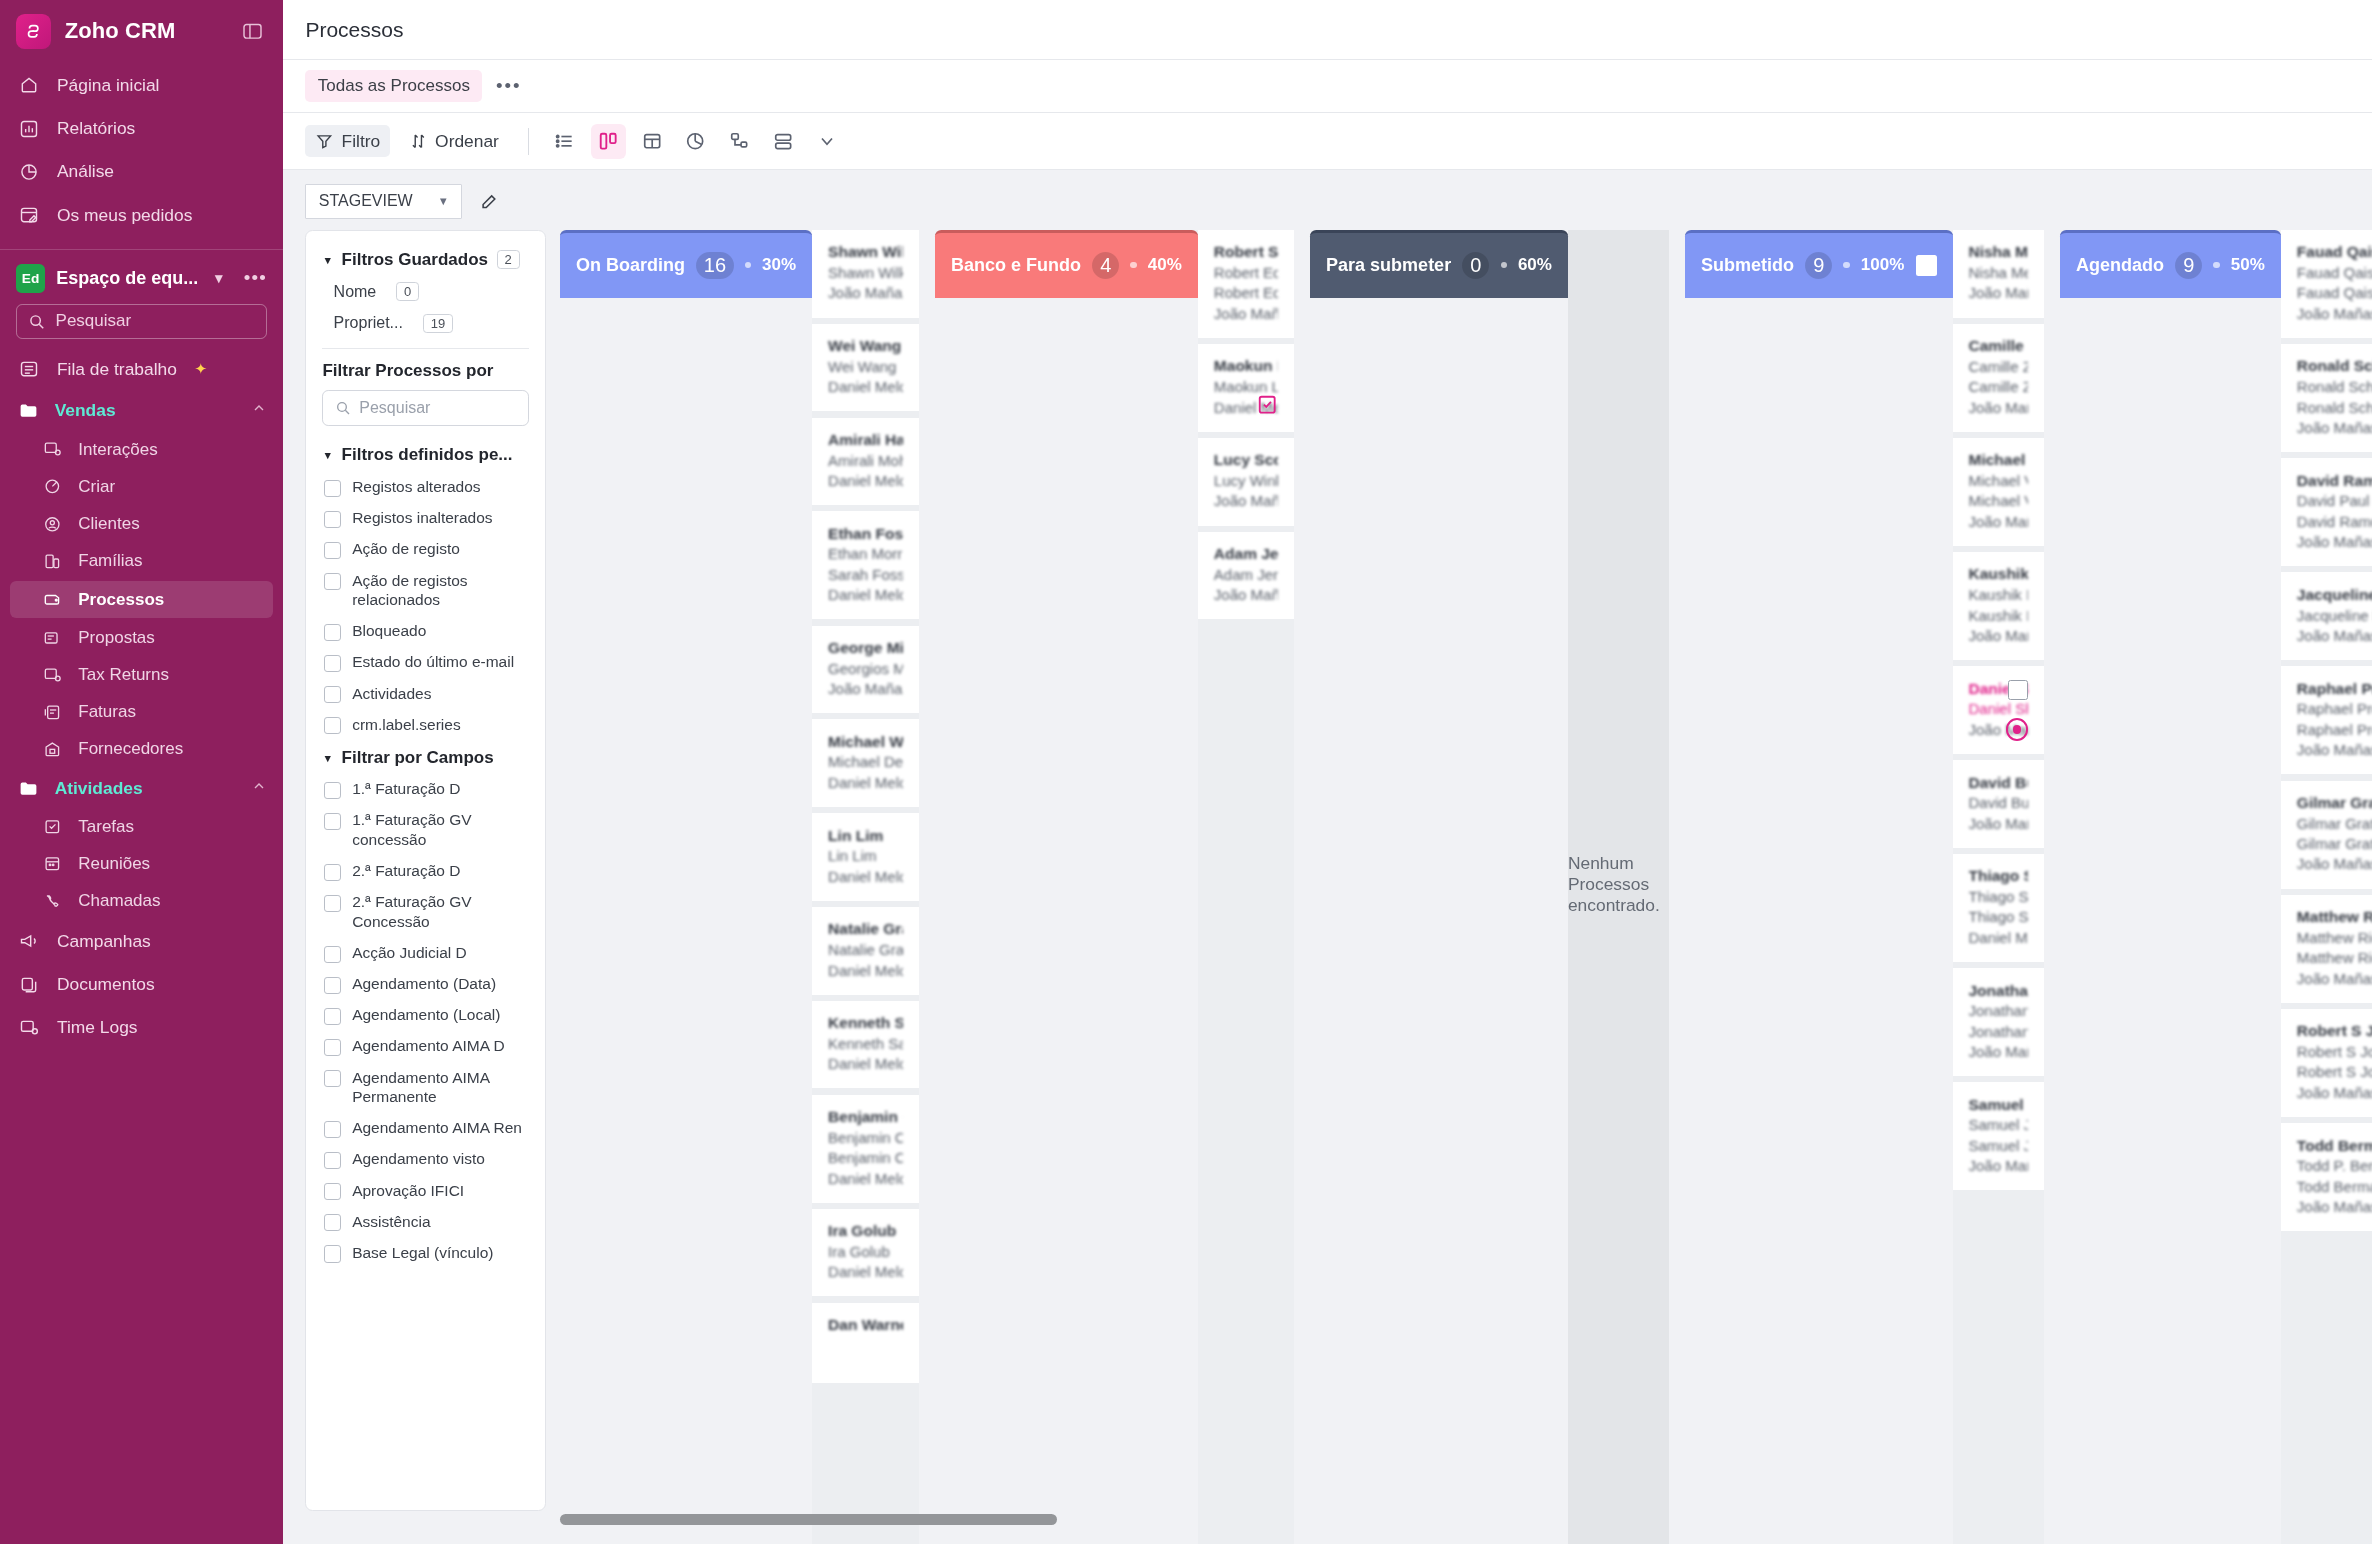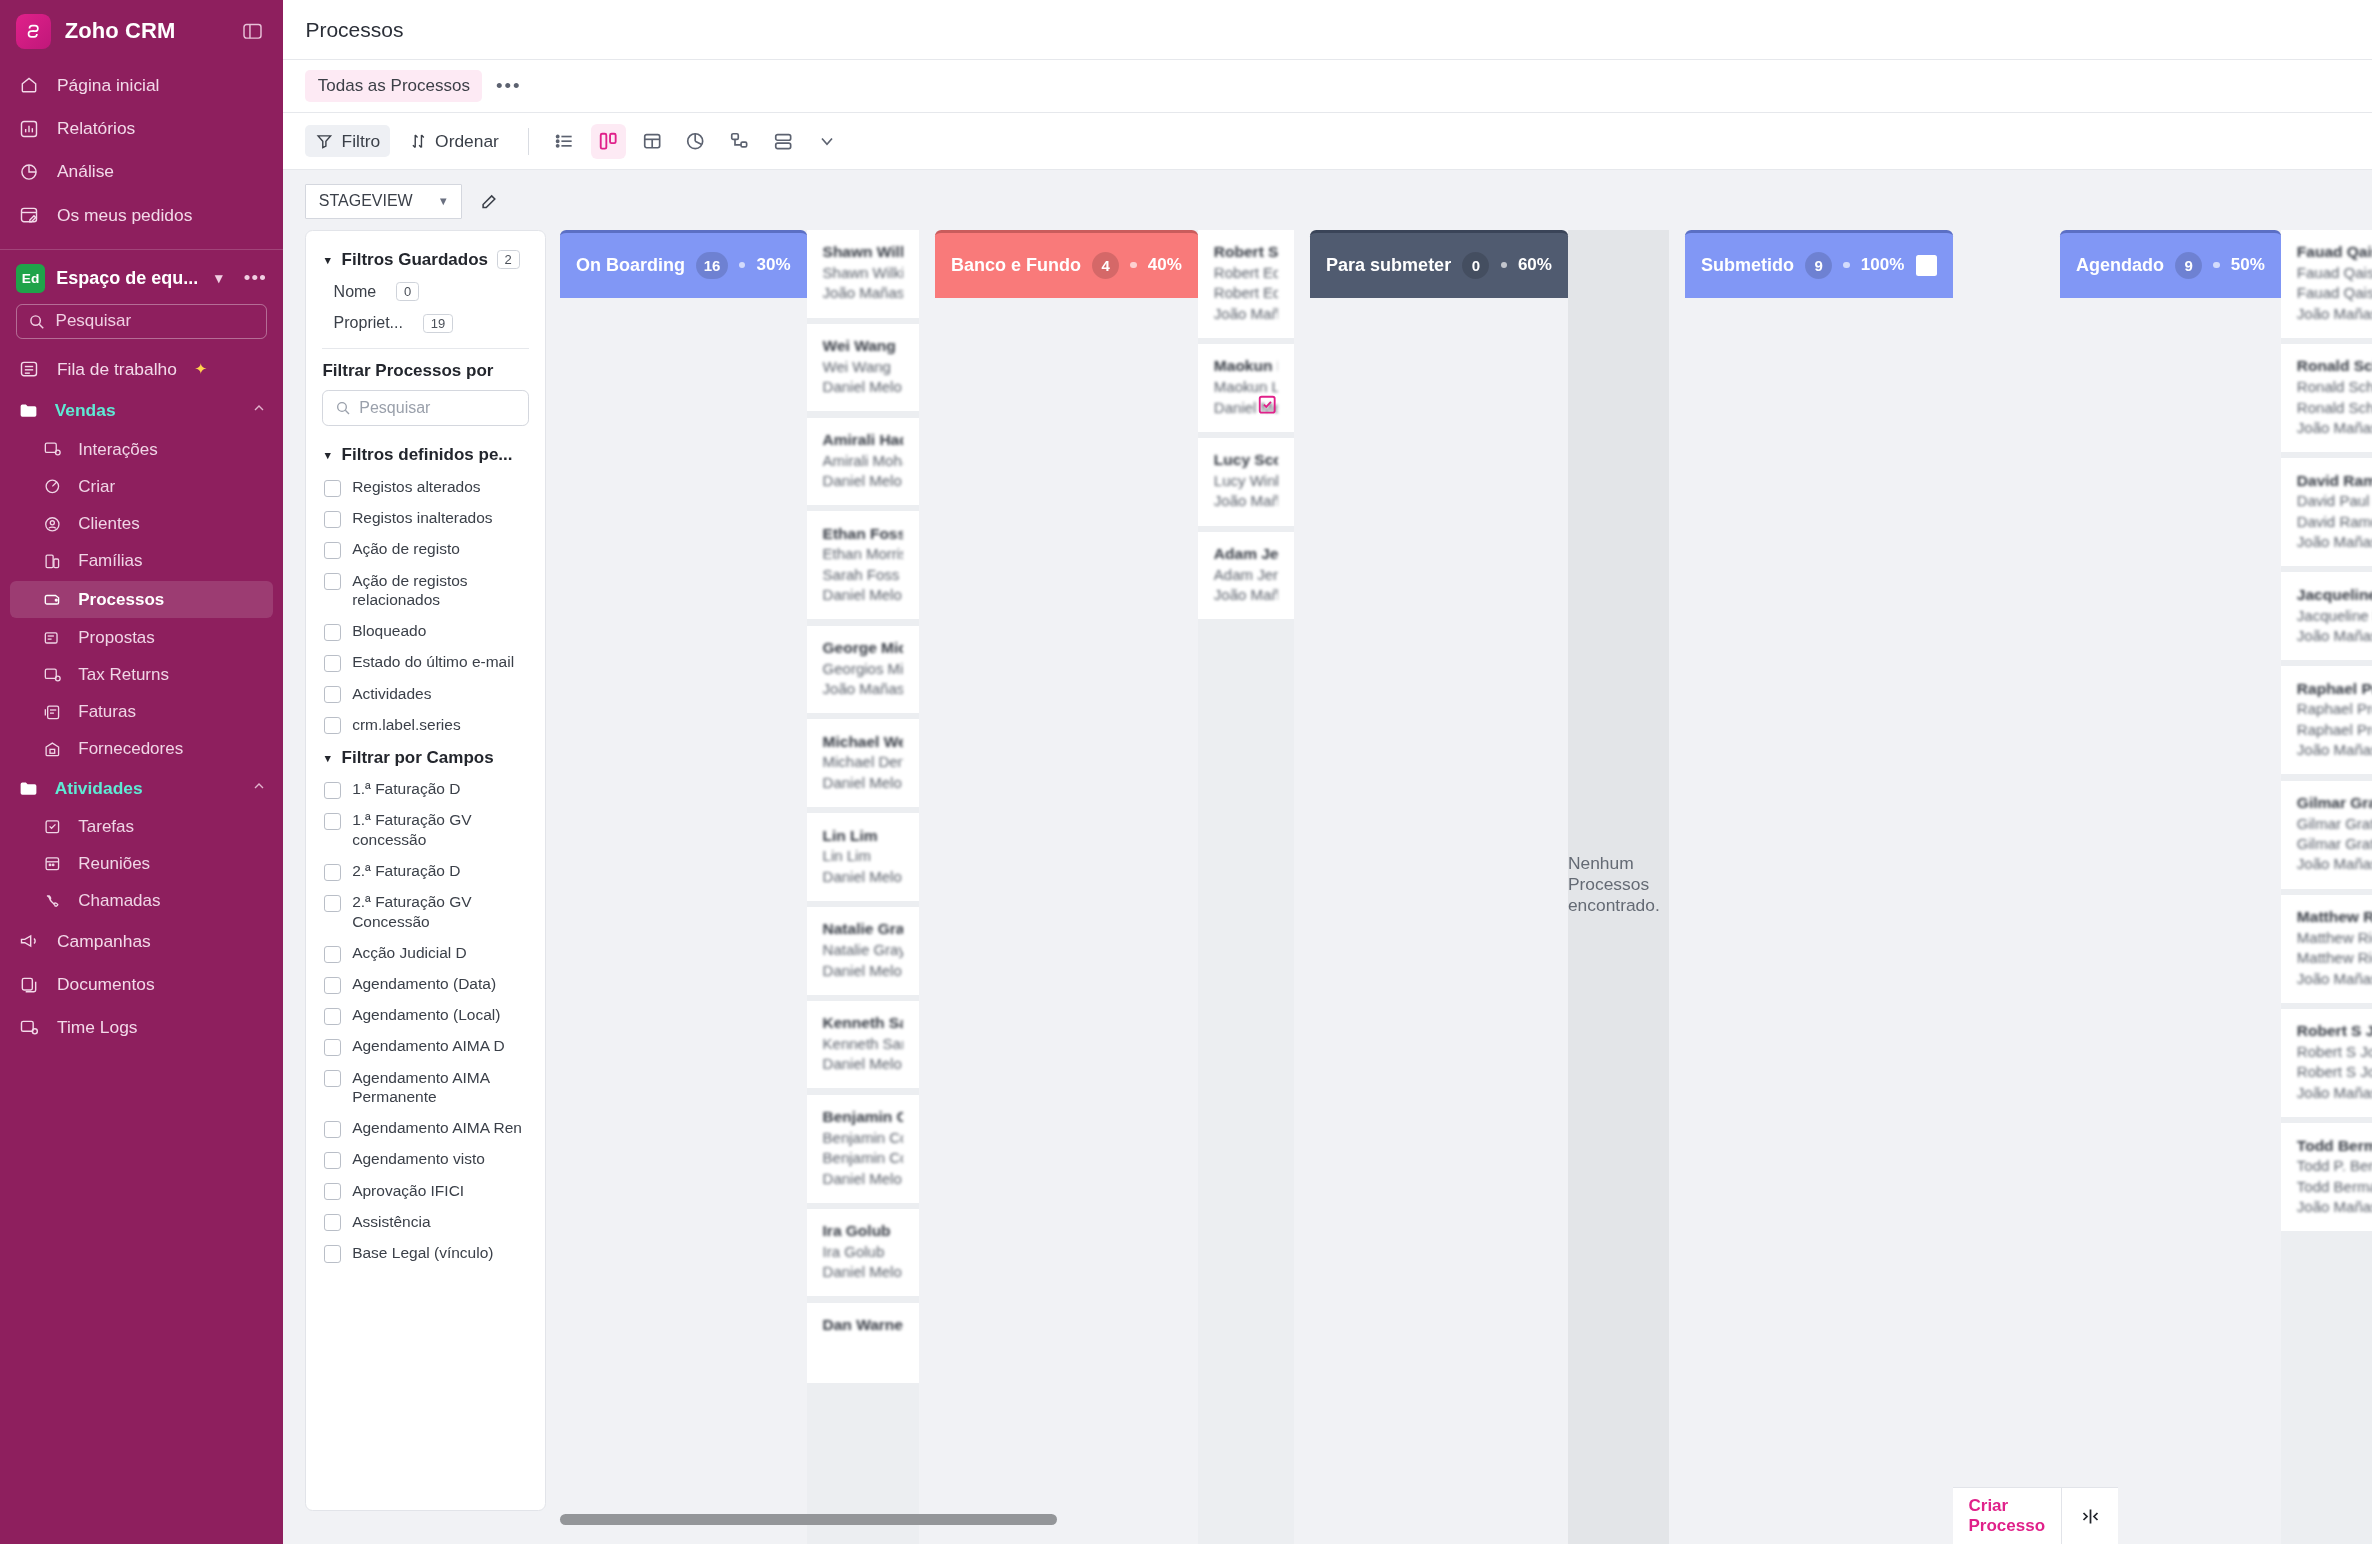--- a/index.html
+++ b/index.html
@@ -147,21 +147,21 @@
   
   .col-scroll { flex:1; display:flex; gap: 16px; min-width:0; overflow:hidden; padding-right:0; }
   .col { width: 359px; flex:0 0 359px; display:flex; flex-direction:row; min-height:0; }
   .col-head {
     height: 68px; border-radius: 6.2px 6.2px 0 0; padding: 0 16px; display:flex; align-items:center; gap:11.2px;
     color:#ffffff; position:relative; border-top: 3.7px solid rgba(0,0,0,.18);
   }
   .col-name { font-size:18px; font-weight:bold; }
   .col-count {
     min-width:27px; height:27px; padding: 0 7.5px; border-radius:13.7px; background: rgba(0,0,0,.14);
-    display:flex; align-items:center; justify-content:center; font-size:15px; font-weight:bold;
+    display:flex; align-items:center; justify-content:center; font-size:20px; font-weight:normal;
   }
   .col-dot { width:6.2px;height:6.2px;border-radius:50%; background: rgba(255,255,255,.65); }
   .col-pct { font-size:17px; font-weight:bold;}
   .col-cb { margin-left:auto; width:21px; height:21px; background:#fff; border-radius:2.5px; border:1.2px solid rgba(255,255,255,.6);}
 
   .col-body { flex:1; background:#eceef1; overflow:hidden; min-height:0; padding-bottom: 5px;}
   .col-body.empty { background:#e3e5e8; display:flex; align-items:center; }
   .empty-msg { font-size:17.4px; color:#646a74; }
 
   .card {
@@ -852,30 +852,20 @@
                   <div class="s">Jonathan Blank</div>
                   <div class="s">João Mañas</div>
                 </div>
                 <div class="card">
                   <div class="t">Samuel Jacob Dyer (GM)</div>
                   <div class="s">Samuel Jacob Dyer</div>
                   <div class="s">Samuel Jacob Dyer</div>
                   <div class="s">João Mañas</div>
                 </div>
               </div>
-              <div class="col-footer">
-                <div class="cf-text">Criar Processo</div>
-                <div class="cf-btn">
-                  <svg width="21" height="21" viewBox="0 0 24 24" fill="none" stroke="#23262d" stroke-width="2">
-                    <line x1="12" y1="4" x2="12" y2="20"></line>
-                    <polyline points="4 8 8 12 4 16"></polyline>
-                    <polyline points="20 8 16 12 20 16"></polyline>
-                  </svg>
-                </div>
-              </div>
             </div>
             <div class="col">
               <div class="col-head" style="background: rgb(129, 151, 245); border-top-color: rgb(91, 111, 196);">
                 <span class="col-name">Agendado</span>
                 <span class="col-count">9</span>
                 <span class="col-dot"></span>
                 <span class="col-pct">50%</span>
               </div>
               <div class="col-body">
                 <div class="card">

